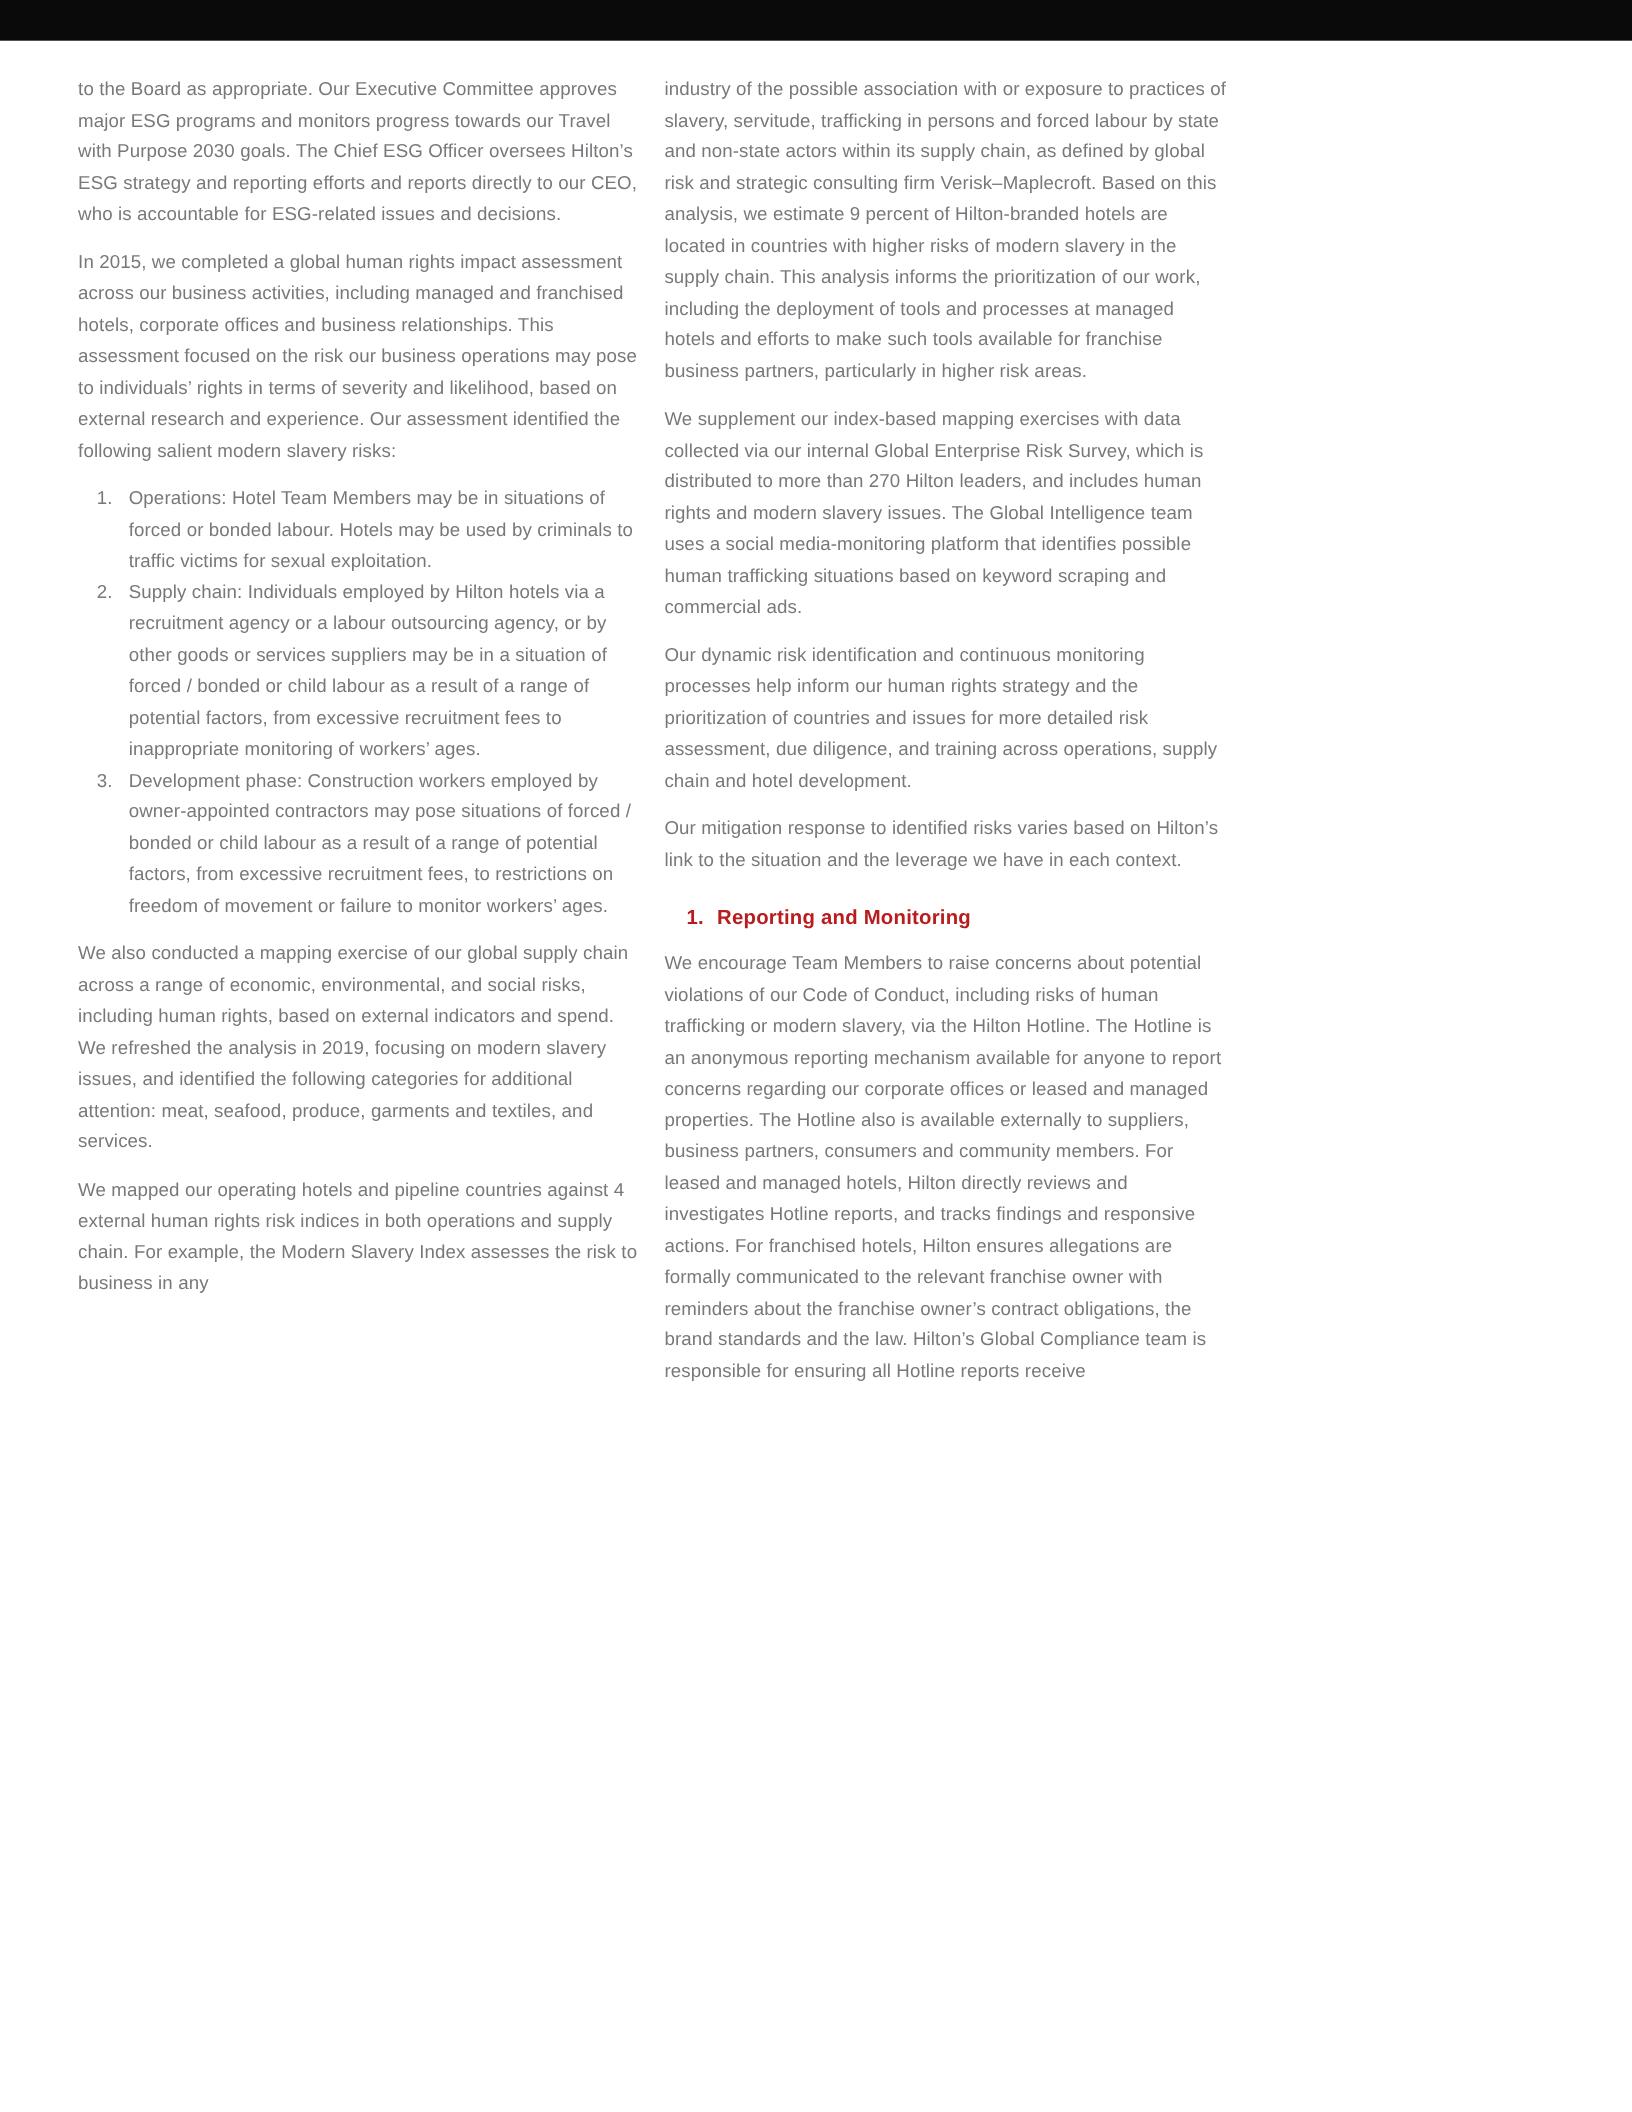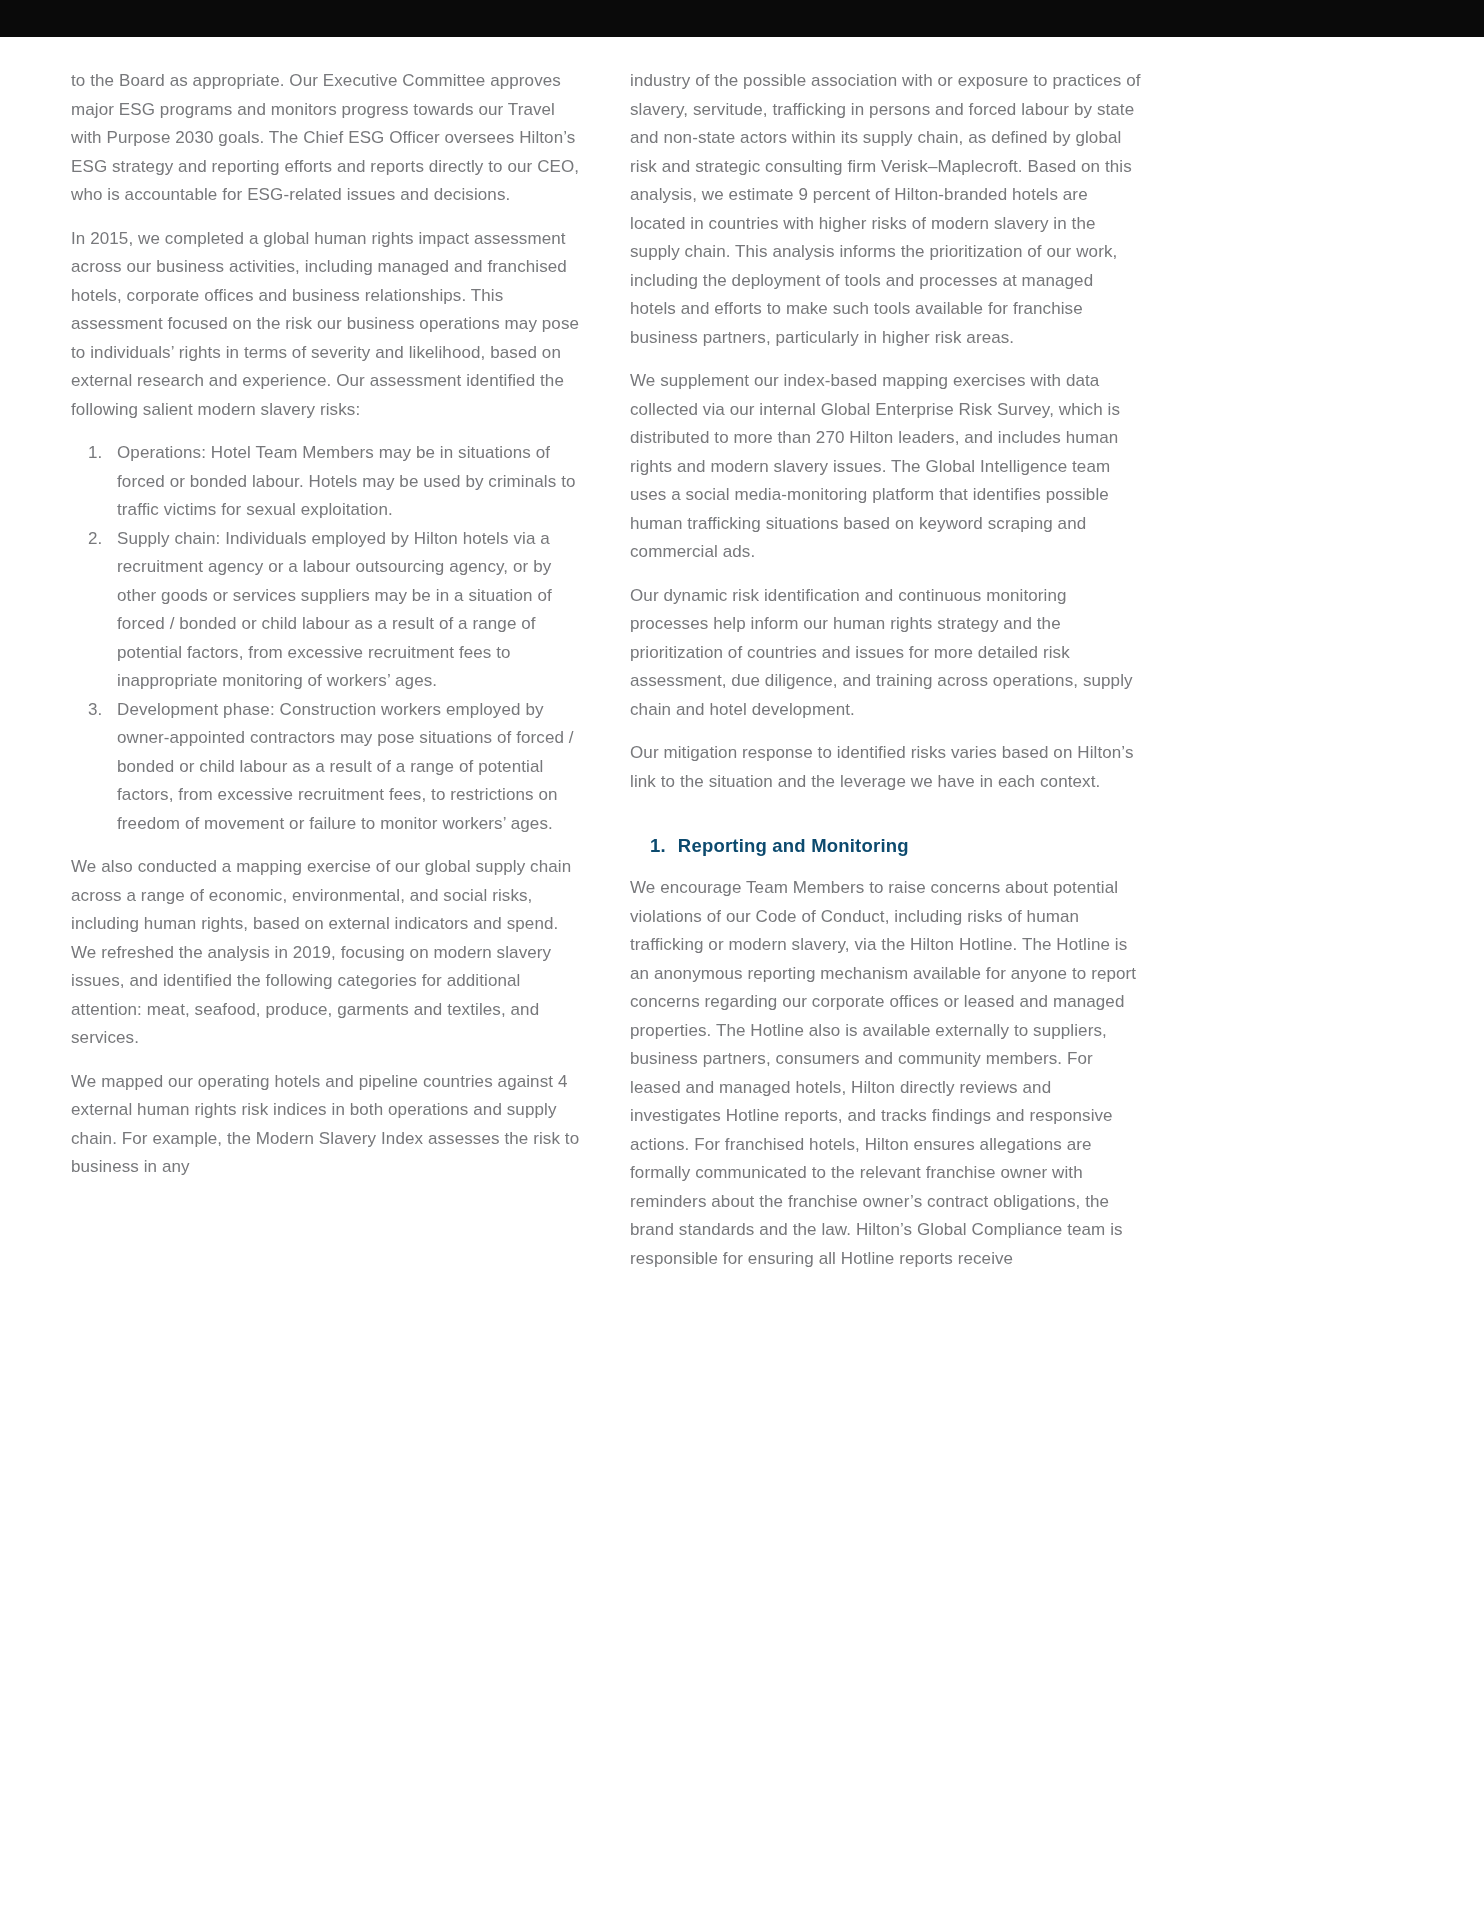--- a/index.html
+++ b/index.html
@@ -12,21 +12,21 @@
     overflow: hidden;
   }
   .top-bar {
     width: 100%;
     height: 37px;
     background: #0a0a0a;
   }
   .content {
     display: flex;
     padding: 30px 0 0 71px;
-    gap: 47px;
+    gap: 21px;
   }
   .col {
     width: 512px;
     flex: 0 0 512px;
   }
   .para {
     color: #77787b;
     font-size: 17px;
     line-height: 28.5px;
     letter-spacing: 0.1px;
@@ -52,26 +52,26 @@
     line-height: 28.5px;
     letter-spacing: 0.1px;
   }
   .oli .num {
     flex: 0 0 29px;
   }
   .oli .litext {
     flex: 1 1 auto;
   }
   .subheading {
-    color: #0c4a6e;
+    color: #b91c1c;
     font-size: 18.5px;
     font-weight: bold;
     line-height: 28px;
     letter-spacing: 0.2px;
-    margin-top: 36px;
+    margin-top: 24px;
     margin-bottom: 14px;
     padding-left: 20px;
   }
   .subheading .subnum { margin-right: 12px; }
 </style>
 </head>
 <body>
 
 <div class="top-bar"></div>
 

